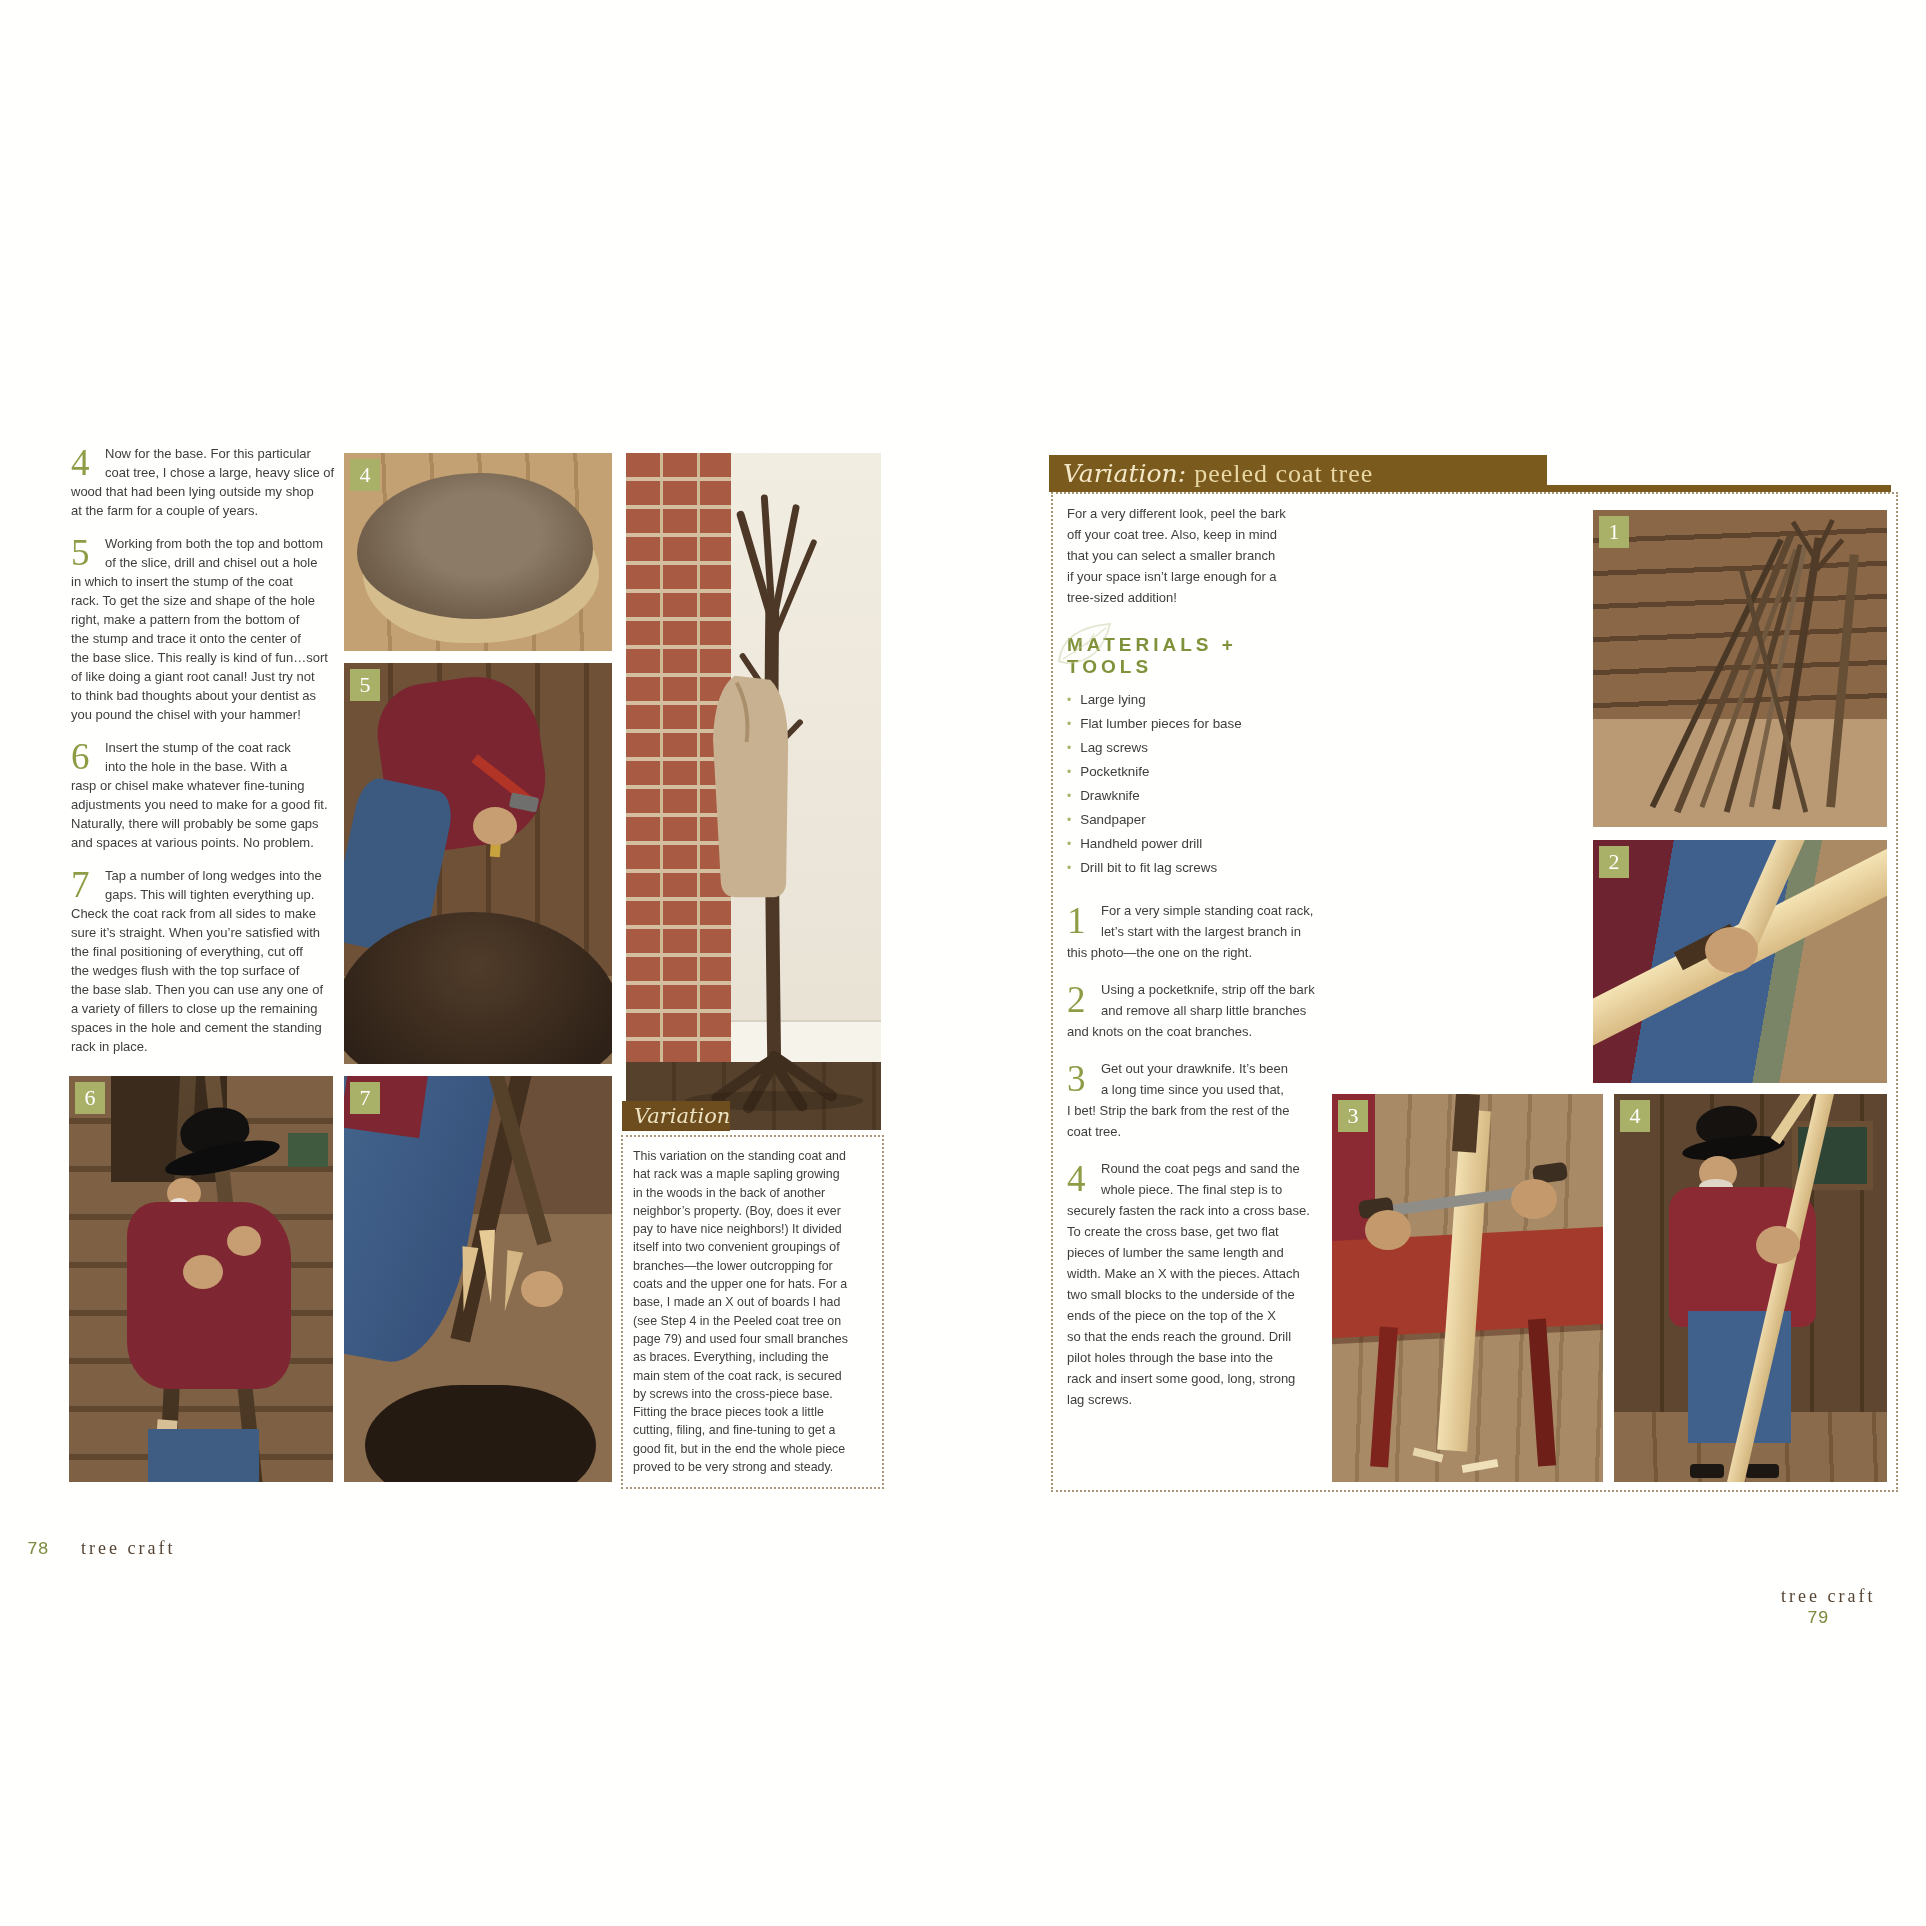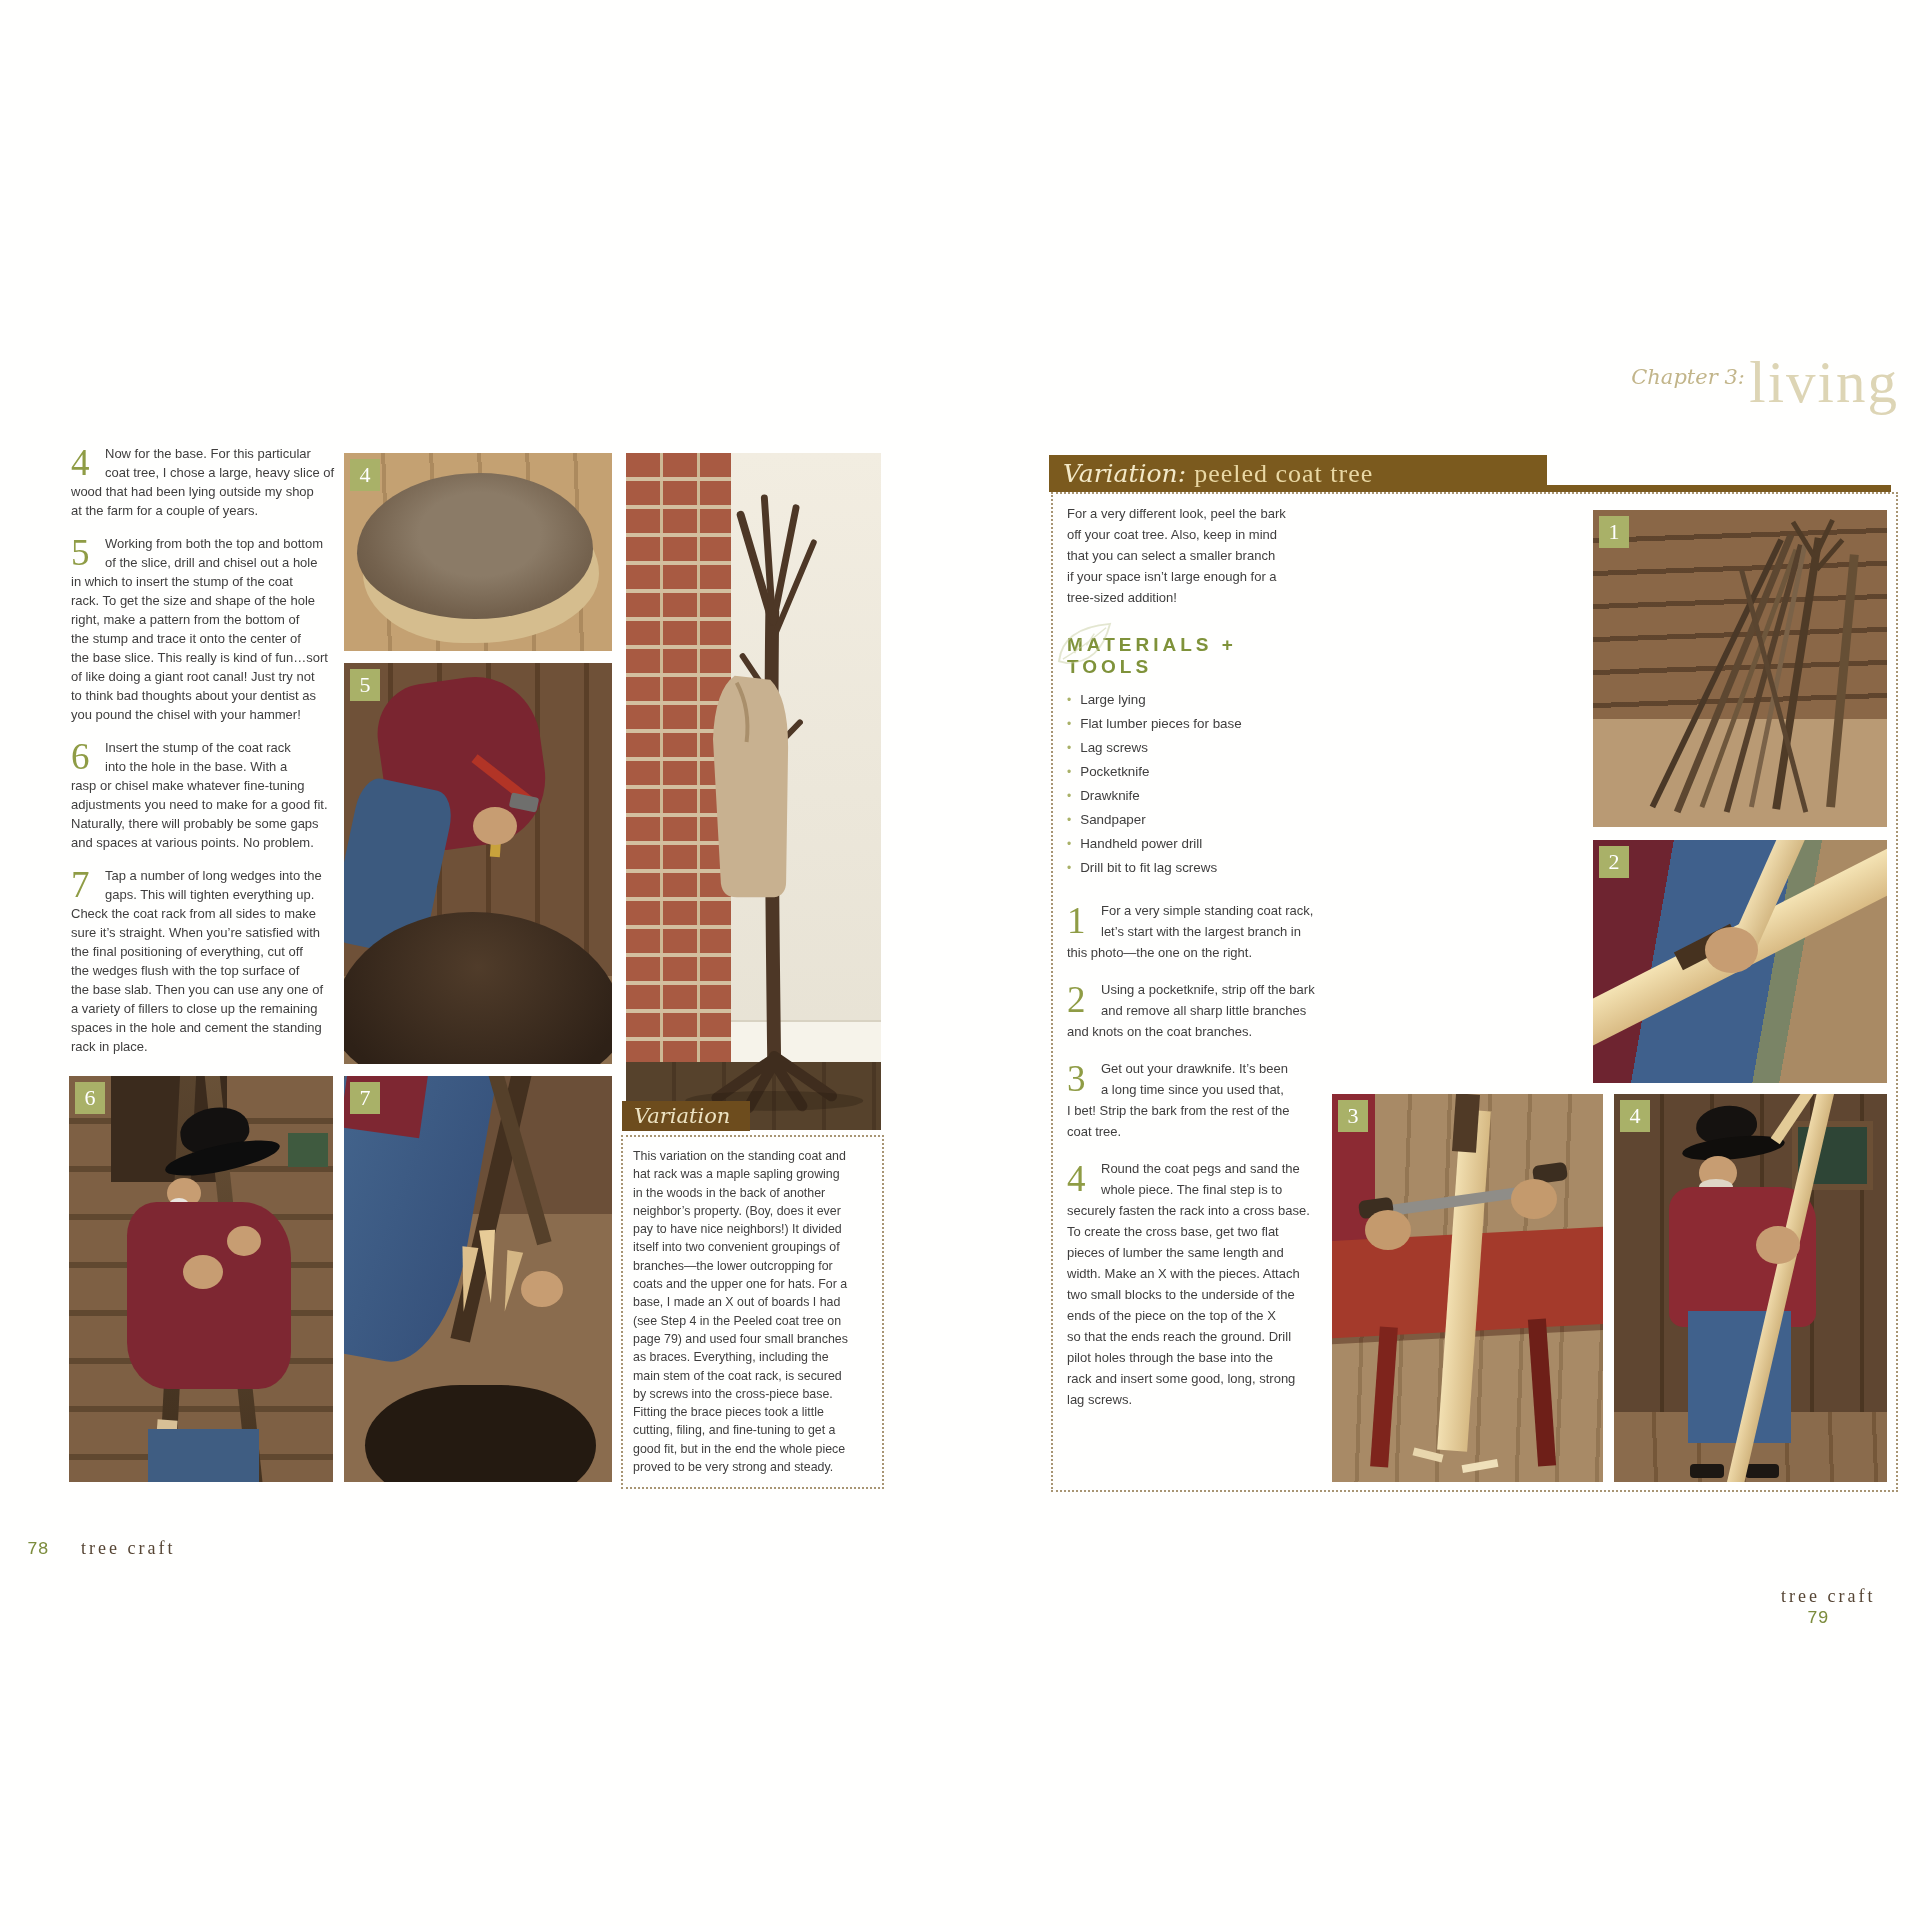--- a/index.html
+++ b/index.html
@@ -27,21 +27,21 @@
   #banner .title{font:400 26px/37px "Liberation Serif",serif;color:#e9d8a4;margin-left:8px;letter-spacing:1px;}
   #bannerstrip{left:1547px;top:485px;width:344px;height:7px;background:#7b5a1e;}
   #chapterhead{left:1584px;top:348px;width:315px;text-align:right;}
   #chapterhead .script{font:italic 400 21px "DejaVu Serif",serif;color:#c2b58a;vertical-align:18px;}
   #chapterhead .word{font:400 59px "Liberation Serif",serif;color:#ddd5b5;letter-spacing:2px;}
 
   
   #rightbox{left:1051px;top:492px;width:843px;height:996px;border:2px dotted #a89573;}
   #varbox{left:621px;top:1135px;width:259px;height:350px;border:2px dotted #a89573;background:#fffffe;}
   #varbox .bodytext{margin:10px 0 16px 10px;font-size:12.4px;line-height:18.3px;}
-  #varlabel{left:622px;top:1101px;width:128px;height:30px;background:#6d4c1d;z-index:9;}
+  #varlabel{left:622px;top:1101px;width:108px;height:30px;background:#6d4c1d;z-index:9;}
   #varlabel span{font:italic 400 21px/30px "DejaVu Serif",serif;color:#ece2c2;margin-left:12px;}
 
   
   .mheading{position:relative;font:700 19px "Liberation Sans",sans-serif;color:#7f923a;letter-spacing:4px;margin:0 0 10px 0;}
   .leaf{position:absolute;left:-14px;top:-16px;opacity:.5;}
   .mlist{list-style:none;margin:0 0 20px 0;padding:0;}
   .mlist li{font-size:13.4px;line-height:24px;color:#3f3e3e;}
   .mlist li .b{color:#a9b168;margin-right:9px;font-size:12px;}
 
   
@@ -195,24 +195,20 @@
 cutting, filing, and fine-tuning to get a
 good fit, but in the end the whole piece
 proved to be very strong and steady.</div>
   </div>
 
   <div class="abs footer" style="left:27px;top:1538px;">
     <span class="fnum">78</span>
     <span class="ftitle" style="margin-left:28px;">tree craft</span>
   </div>
 
-  <div class="abs" id="chapterhead">
-    <span class="script">Chapter 3:</span>
-    <span class="word">living</span>
-  </div>
 
   <div class="abs" id="rightbox"></div>
 
   <div class="abs" id="banner">
     <span class="script">Variation:</span><span class="title">peeled coat tree</span>
   </div>
   <div class="abs" id="bannerstrip"></div>
 
   <div class="abs" style="left:1067px;top:503px;width:259px;">
     <div class="bodytext" style="line-height:21px;margin-bottom:26px;">For a very different look, peel the bark

